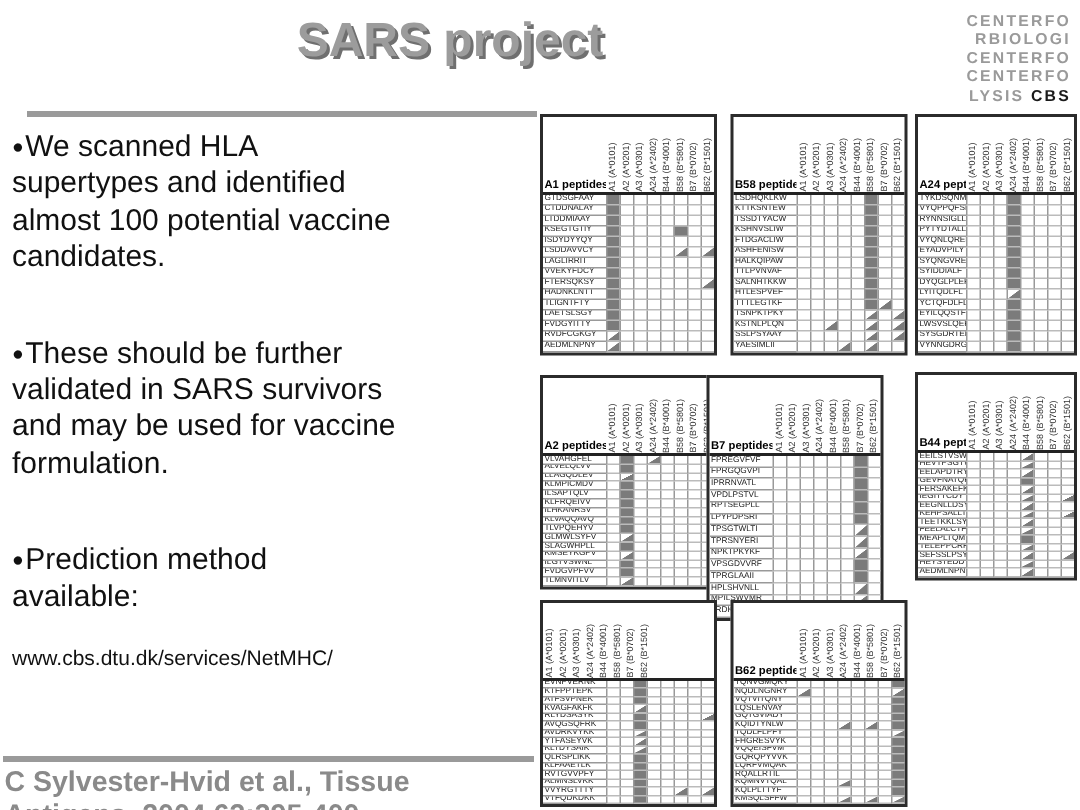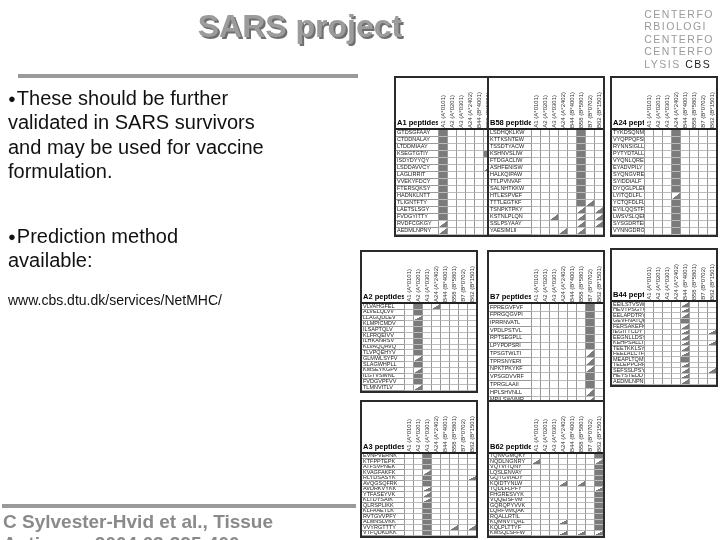--- a/index.html
+++ b/index.html
@@ -17,21 +17,22 @@
   }
   .slide-title{
     position:absolute;top:8px;left:0;width:600px;
     text-align:center;
     font-size:32px;font-weight:bold;letter-spacing:0px;
     color:var(--title-gray,#9c9c9c);
     text-shadow:2px 2px 0 #6f6f6f;
   }
   .logo{
     position:absolute;top:8px;right:6px;
-    font-size:10.5px;font-weight:normal;letter-spacing:1.5px;
+    text-align:right;
+    font-size:10.5px;font-weight:bold;letter-spacing:1.5px;
     color:var(--accent-gray,#9a9a9a);
     line-height:1.18;
   }
   .logo .cbs{color:#1a1a1a;}
   .title-rule{
     position:absolute;left:18px;top:74px;width:340px;height:4px;
     background:var(--accent-gray,#9a9a9a);
   }
   .body-text{
     position:absolute;left:8px;top:86px;width:352px;
@@ -114,34 +115,38 @@
   <div>CENTERFO</div>
   <div>RBIOLOGI</div>
   <div>CENTERFO</div>
   <div>CENTERFO</div>
   <div><span>LYSIS </span><span class="cbs">CBS</span></div>
 </div>
 
 <div class="title-rule"></div>
 
 <div class="body-text">
+  <p><span class="bullet">●</span><span class="ptext">We scanned HLA
+supertypes and identified
+almost 100 potential vaccine
+candidates.</span></p>
   <p><span class="bullet">●</span><span class="ptext">These should be further
 validated in SARS survivors
 and may be used for vaccine
 formulation.</span></p>
   <p class="last"><span class="bullet">●</span><span class="ptext">Prediction method
 available:</span></p>
   <div class="url-line">www.cbs.dtu.dk/services/NetMHC/</div>
 </div>
 
 <div class="cite-rule"></div>
 <div class="citation">C Sylvester-Hvid et al., Tissue Antigens. 2004 63:395-400</div>
 
 <div id="panels-layer">
-    <div class="panel" style="left: 360px; top: 76px; width: 118px; height: 161px; margin-left: 34px;">
+    <div class="panel" style="left: 360px; top: 76px; width: 118px; height: 161px;">
       <div class="phead">
         <div class="ptitle">A1 peptides</div>
         <div class="hcell">
           <span>A1 (A*0101)</span>
         </div>
         <div class="hcell">
           <span>A2 (A*0201)</span>
         </div>
         <div class="hcell">
           <span>A3 (A*0301)</span>
@@ -911,21 +916,21 @@
           <div class="pcell half"></div>
           <div class="pcell"></div>
           <div class="pcell"></div>
           <div class="pcell"></div>
           <div class="pcell"></div>
           <div class="pcell"></div>
           <div class="pcell"></div>
         </div>
       </div>
     </div>
-    <div class="panel" style="left: 487px; top: 250px; width: 118px; height: 164px;">
+    <div class="panel" style="left: 471px; top: 250px; width: 118px; height: 164px;">
       <div class="phead">
         <div class="ptitle">B7 peptides</div>
         <div class="hcell">
           <span>A1 (A*0101)</span>
         </div>
         <div class="hcell">
           <span>A2 (A*0201)</span>
         </div>
         <div class="hcell">
           <span>A3 (A*0301)</span>
@@ -1294,21 +1299,20 @@
           <div class="pcell"></div>
           <div class="pcell half"></div>
           <div class="pcell"></div>
           <div class="pcell"></div>
           <div class="pcell"></div>
         </div>
       </div>
     </div>
     <div class="panel" style="left: 360px; top: 400px; width: 118px; height: 138px;">
       <div class="phead">
-        <div class="ptitle">A3 peptides</div>
         <div class="hcell">
           <span>A1 (A*0101)</span>
         </div>
         <div class="hcell">
           <span>A2 (A*0201)</span>
         </div>
         <div class="hcell">
           <span>A3 (A*0301)</span>
         </div>
         <div class="hcell">

